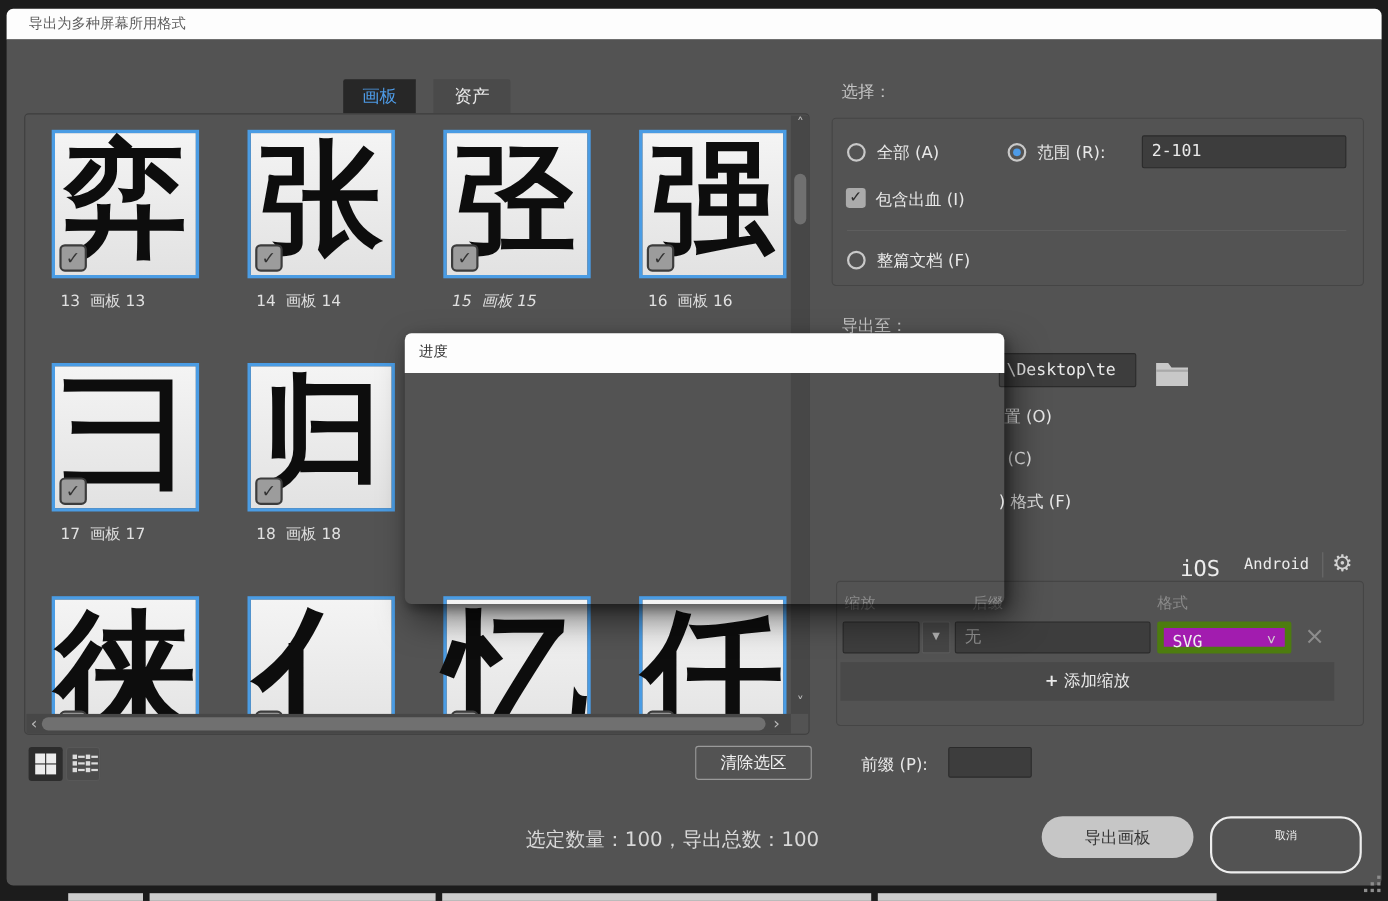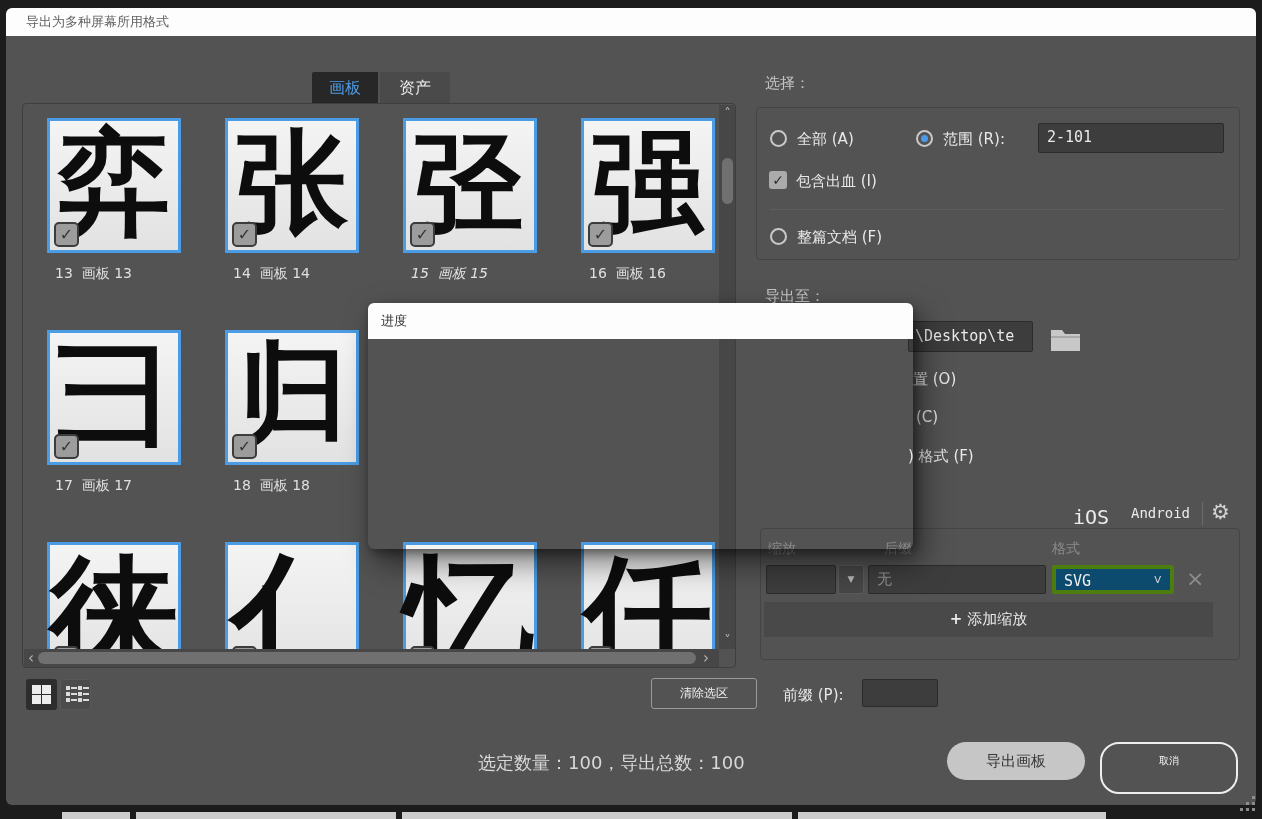--- a/index.html
+++ b/index.html
@@ -12,21 +12,21 @@
   
   .titlebar{left:6px;top:8px;width:1250px;height:28px;background:#fdfdfd;
             border-radius:6px 6px 0 0;color:#5f5f5f;font-size:13px;line-height:28px;
             padding-left:20px;box-sizing:border-box}
   .dialog-body{left:6px;top:36px;width:1250px;height:769px;background:#535353;
                border-radius:0 0 6px 6px}
 
   
   .tab{height:31px;line-height:31px;text-align:center;font-size:16px}
   .tab-artboards{left:312px;top:72px;width:66px;background:#272727;color:#4e9ce8;border-radius:2px 0 0 0}
-  .tab-assets{left:380px;top:72px;width:70px;background:#4a4a4a;color:#e9e9e9;border-radius:0 2px 0 0}
+  .tab-assets{left:394px;top:72px;width:70px;background:#4a4a4a;color:#e9e9e9;border-radius:0 2px 0 0}
 
   
   .panel{left:22px;top:103px;width:714px;height:565px;border:1px solid #3e3e3e;
          border-radius:4px;box-sizing:border-box;overflow:hidden}
   .panel-clip{left:0;top:0;width:712px;height:545px;overflow:hidden}
   .ab-thumb{position:absolute;width:134px;height:135px;border:3px solid #4a9ce4;
             background:linear-gradient(180deg,#f4f4f4,#e2e2e2);box-sizing:border-box}
   .ab-glyph{position:absolute;left:0;right:0;top:50%;transform:translateY(-54%);
             text-align:center;font-size:112px;font-weight:bold;color:#0d0d0d;line-height:1}
   .r3 .ab-glyph{font-size:128px;transform:translateY(-46%)}
@@ -66,29 +66,29 @@
   .chk{width:18px;height:18px;background:#ababab;border-radius:3px;color:#2e2e2e;font-size:14px;
        font-weight:bold;text-align:center;line-height:18px}
   .divider-h{background:#5e5e5e;height:1px}
 
   .folder-ico svg{display:block}
 
   .fmt-box{left:760px;top:528px;width:478px;height:130px}
   .col-head{color:#8a8a8a;font-size:14px}
   .dd-btn{background:#464646;border:1px solid #5b5b5b;border-radius:2px;box-sizing:border-box;
           color:#b5b5b5;font-size:9px;text-align:center;line-height:27px}
-  .select-box{background:#0c4a6e;border:4px solid #4d7c0f;border-radius:2px;box-sizing:border-box;
+  .select-box{background:#a21caf;border:6px solid #4d7c0f;border-radius:2px;box-sizing:border-box;
               color:#f0f0f0;font-size:15px;padding:3px 8px}
   .sel-chev{position:absolute;right:8px;top:3px;color:#d0d0d0;font-size:14px}
   .add-scale{background:#494949;color:#eaeaea;font-size:15px;text-align:center;line-height:35px}
 
   .pill{border-radius:19px;text-align:center;box-sizing:border-box}
   .btn-outline{border:2px solid #eeeeee;color:#f1f1f1}
-  .clear-btn{left:651px;top:678px;width:106px;height:31px;border:1px solid #9a9a9a;border-radius:3px;
-             color:#f2f2f2;font-size:12px;line-height:29px;text-align:center;box-sizing:border-box}
+  .clear-btn{left:632px;top:678px;width:106px;height:31px;border:1px solid #9a9a9a;border-radius:3px;
+             color:#f2f2f2;font-size:15px;line-height:29px;text-align:center;box-sizing:border-box}
   .export-btn{left:947px;top:742px;width:138px;height:38px;background:#c6c6c6;color:#363636;
               font-size:15px;line-height:38px}
   .cancel-btn{left:1100px;top:742px;width:138px;height:52px;font-size:10px;line-height:34px}
 
   
   .prog{left:368px;top:303px;width:545px;height:246px;border-radius:6px;z-index:50;
         box-shadow:8px 14px 30px rgba(0,0,0,.5), 2px 4px 10px rgba(0,0,0,.35)}
   .prog-title{position:absolute;left:0;top:0;right:0;height:36px;background:#fdfdfd;
               border-radius:6px 6px 0 0;color:#333;font-size:13px;line-height:36px;padding-left:13px;
               box-sizing:border-box}

